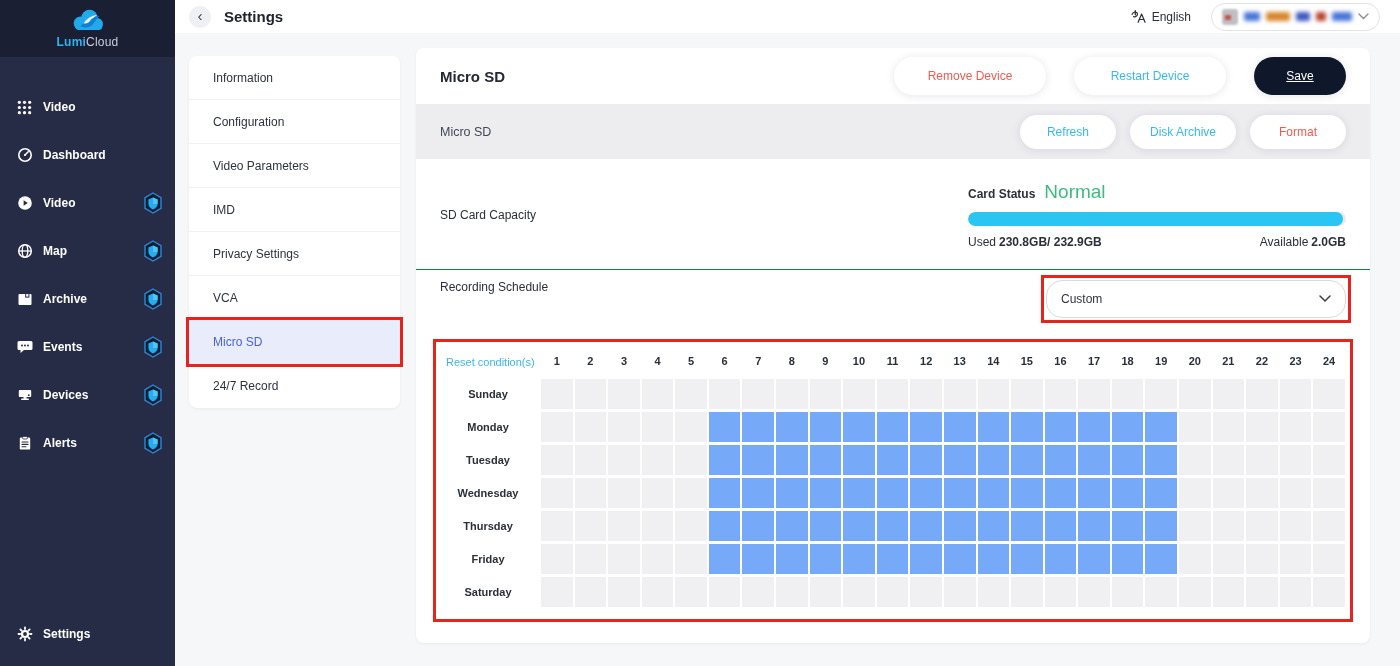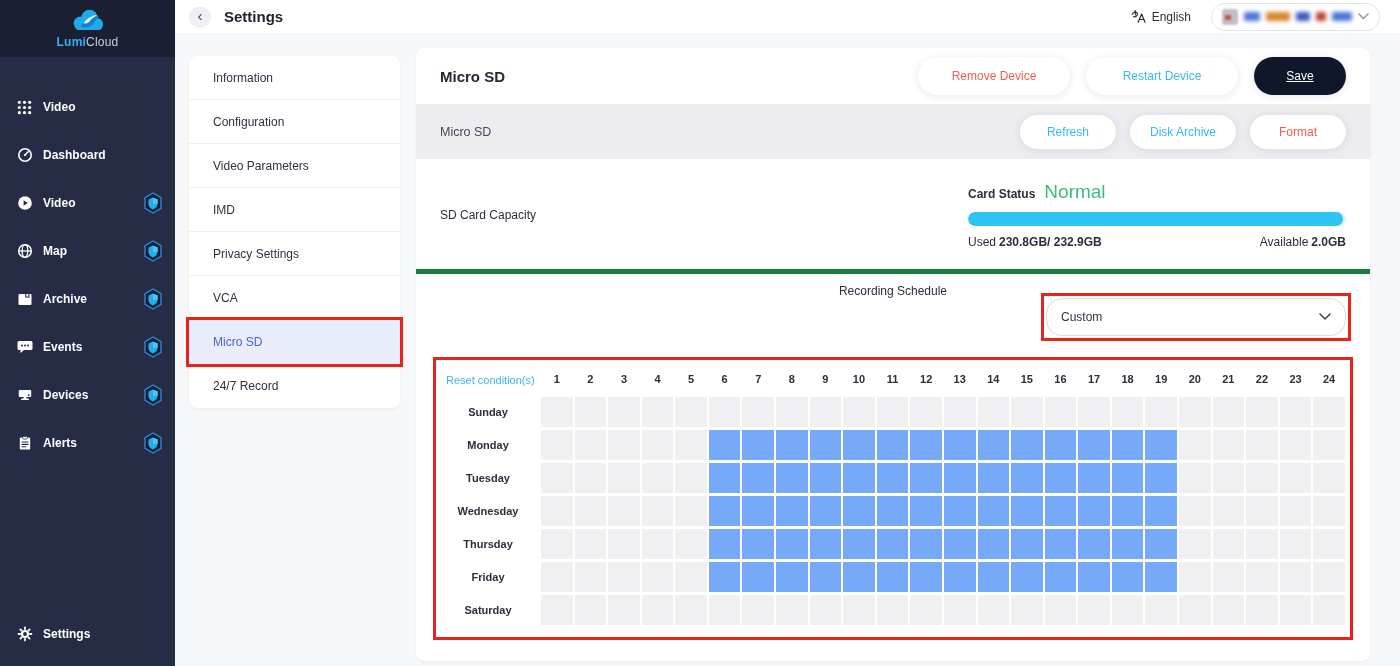--- a/index.html
+++ b/index.html
@@ -37,21 +37,21 @@
 
   .settings-card { width:211px; background:#fff; border-radius:8px; box-shadow:0 1px 3px rgba(20,30,60,.06); margin-top:8px; flex-shrink:0; }
   .set-item { height:44px; display:flex; align-items:center; padding-left:24px; font-size:12px; color:#2c3240; border-bottom:1px solid #f1f1f4; cursor:pointer; }
   .set-item:first-child { border-top-left-radius:8px; border-top-right-radius:8px; }
   .set-item:last-child { border-bottom:none; border-bottom-left-radius:8px; border-bottom-right-radius:8px; }
   .set-item.sel { background:#e9ecfa; color:#4a62d8; outline:3px solid #e8231d; position:relative; z-index:2; }
 
   .panel { flex:1; background:#fff; border-radius:8px; box-shadow:0 1px 3px rgba(20,30,60,.06); min-width:0; }
   .panel-head { display:flex; align-items:center; padding:9px 24px; }
   .panel-title { font-size:15px; font-weight:bold; color:#242936; }
-  .head-btns { margin-left:auto; display:flex; align-items:center; gap:16px; }
+  .head-btns { margin-left:auto; display:flex; align-items:center; gap:28px; }
   .pill { height:38px; border-radius:19px; background:#fff; border:none; box-shadow:0 1px 8px rgba(40,50,90,.12); display:inline-flex; align-items:center; justify-content:center; font-size:12px; font-family:inherit; padding:0 28px; cursor:pointer; white-space:nowrap; }
   .pill.danger { color:#f15b51; } .pill.info { color:#38b9ee; }
   .pill.primary { background:#0f172a; color:#fff; min-width:92px;text-decoration:underline; }
   .pill.wide { min-width:152px; }
   .pill.sm { height:34px; border-radius:17px; padding:0 20px; min-width:96px; }
 
   .section-band { background:#ededf0; display:flex; align-items:center; height:55px; padding:0 24px; }
   .band-label { font-size:12.5px; color:#41465291; color:#42485a; }
   .band-btns { margin-left:auto; display:flex; align-items:center; gap:14px; }
 
@@ -59,21 +59,21 @@
   .row-label { font-size:12px; color:#2a2f3a; }
   .cap-right { margin-left:auto; width:378px; }
   .cap-status { display:flex; align-items:baseline; gap:9px; font-size:12px; }
   .cap-status .lbl { font-weight:bold; color:#2a2f3a; }
   .cap-status .val { color:#3dbd7d; font-size:19px; }
   .bar { height:14px; border-radius:7px; background:#e9eaee; margin:9px 0 9px; overflow:hidden; }
   .bar-fill { height:100%; background:#2bc5f4; border-radius:7px; }
   .cap-nums { display:flex; justify-content:space-between; font-size:12px; color:#2a2f3a; }
   .cap-nums b { margin-left:3px; }
 
-  .sched-row { display:flex; align-items:center; padding:10px 24px; border-top:5px solid #15803d;flex-direction:column; }
+  .sched-row { display:flex; padding:10px 24px; border-top:1px solid #15803d; }
   .dd-wrap { margin-left:auto; outline:3px solid #e8231d; outline-offset:2px; }
   .dropdown { width:300px; height:38px; border:1px solid #d8dade; border-radius:16px; background:#fff; display:flex; align-items:center; padding:0 14px; font-size:12px; color:#2f3440; cursor:pointer; }
   .dd-chev { margin-left:auto; display:flex; }
 
   .grid-wrap { margin:14px 20px 24px; outline:3px solid #e8231d; padding:4px 4px 12px 0; }
   .grid-head { display:flex; align-items:center; height:30px; }
   .g-label-col { width:104px; flex-shrink:0; }
   .reset-link { font-size:11px; color:#3eb5ea; padding-left:10px; cursor:pointer; }
   .g-hours { flex:1; display:flex; }
   .g-hour { flex:1; text-align:center; font-size:11px; font-weight:bold; color:#2a2f3a; }

